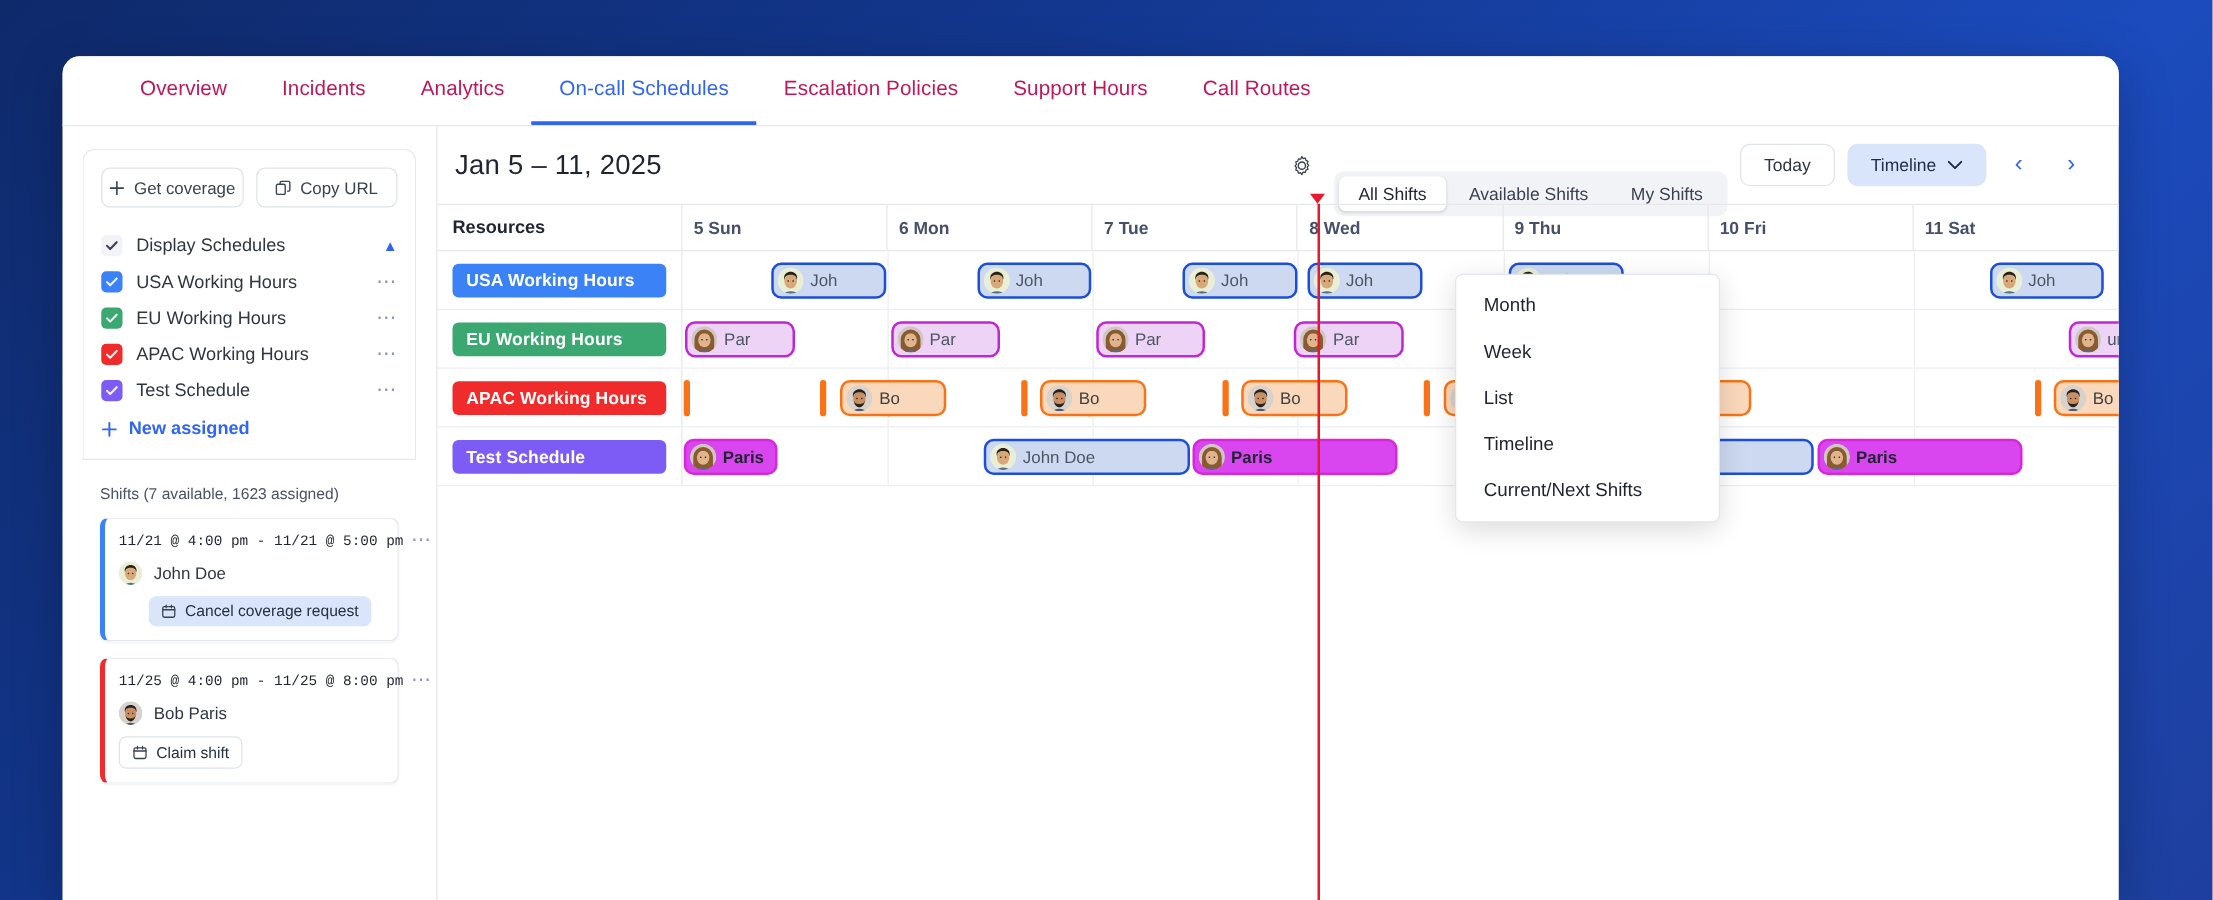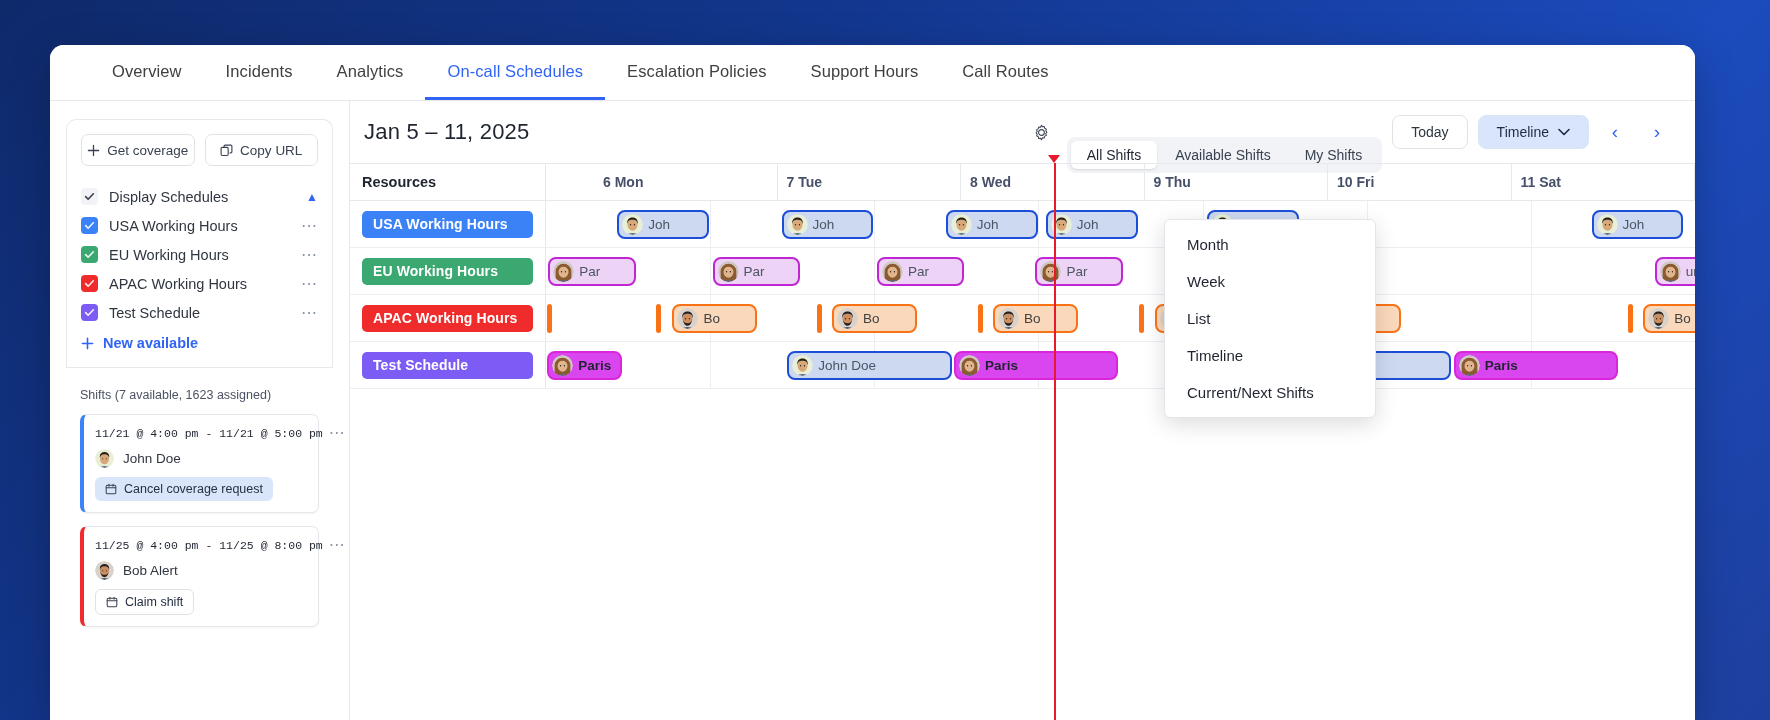--- a/index.html
+++ b/index.html
@@ -26,21 +26,21 @@
     display: flex;
     align-items: stretch;
     padding: 0 22px 0 40px;
     border-bottom: 1px solid #e6e8ec;
     background: #fff;
   }
   .tab {
     display: flex; align-items: center;
     padding: 0 22px;
     font-size: 16.5px;
-    color: #404040;
+    color: #be185d;
     letter-spacing: .1px;
     cursor: pointer;
     border-bottom: 3px solid transparent;
     white-space: nowrap;
   }
   .tab.active { color: #3064f5; border-bottom-color: #3064f5; font-weight: 500; }
 
   
   .body-area { display: flex; height: 619px; }
 
@@ -110,21 +110,21 @@
     font-family: "Liberation Mono", monospace;
     font-size: 11.5px; color: #1f2430; flex: 1; white-space: nowrap;
   }
   .shift-person { display: flex; align-items: center; gap: 9px; margin-top: 8px; font-size: 13.5px; color: #2f3640; }
   .shift-action {
     margin-top: 9px;
     display: inline-flex; align-items: center; gap: 7px;
     padding: 5px 10px; border-radius: 6px;
     font-size: 12.5px; color: #263040; cursor: pointer;
   }
-  .shift-action.filled { background: #d9e5fb; }
+  .shift-action.filled { background: #d9e5fb; margin-left: 24px; }
   .shift-action.outline { border: 1px solid #dfe3e8; background: #fff; }
   .shift-action svg { width: 12px; height: 12px; }
 
   .av { border-radius: 50%; flex-shrink: 0; display:block; }
 
   
   .cal { flex: 1; display: flex; flex-direction: column; position: relative; }
   .cal-toolbar {
     height: 62px; display: flex; align-items: center;
     padding: 0 22px 0 14px; gap: 10px;
@@ -150,21 +150,21 @@
     background: #d9e5fb; border-color: #d9e5fb; color: #1f2a44;
     gap: 9px; font-weight: 500;
   }
   .nav-arrow {
     width: 32px; height: 32px; display: flex; align-items: center; justify-content: center;
     color: #3064f5; cursor: pointer; font-size: 19px;
   }
 
   .grid-head {
     display: flex; height: 38px;
-    border-top: 1px solid #e6e8ec; border-bottom: 1px solid #e6e8ec; gap: 48px;
+    border-top: 1px solid #e6e8ec; border-bottom: 1px solid #e6e8ec;
   }
   .res-col { width: 196px; flex-shrink: 0; border-right: 1px solid #e6e8ec; display: flex; align-items: center; padding-left: 12px; }
   .res-col-h { font-size: 14.5px; font-weight: 700; color: #1f2430; }
   .day-cell {
     flex: 1; border-right: 1px solid #e6e8ec;
     display: flex; align-items: center; padding-left: 9px;
     font-size: 14px; color: #46506a; font-weight: 600;
   }
 
   .row {
@@ -308,21 +308,21 @@
               </span>
               <span class="lbl">Test Schedule</span>
               <span class="dots">⋯</span>
             </div>
           </div>
 
         <div class="new-sched">
           <svg width="13" height="13" viewBox="0 0 14 14">
             <path d="M7 1.5v11M1.5 7h11" stroke="#3064f5" stroke-width="1.7" fill="none" stroke-linecap="round"></path>
           </svg>
-          <span>New available</span>
+          <span>New assigned</span>
         </div>
       </div>
 
       <div class="shifts-sec">
         <div class="shifts-title">Shifts (7 available, 1623 assigned)</div>
         <div id="shift-cards">
             <div class="shift-card blue"><div class="shift-head">
                 <span class="shift-time">11/21 @ 4:00 pm - 11/21 @ 5:00 pm</span>
                 <span class="dots">⋯</span>
               </div><div class="shift-person">
@@ -362,21 +362,21 @@
                   <g clip-path="url(#cbob19)">
                     <rect width="40" height="40" fill="#d8d2cc"></rect>
                     <path d="M20 36c-7 0-13 4-13 9v3h26v-3c0-5-6-9-13-9z" fill="#4a5a70"></path>
                     <ellipse cx="20" cy="21" rx="9.5" ry="11" fill="#c98f63"></ellipse>
                     <path d="M10 16c0-6 4.5-9.5 10-9.5S30 10 30 16c0 1-.5 2-1 2.5.5-5-3.5-7.5-9-7.5s-9.5 2.5-9 7.5c-.5-.5-1-1.5-1-2.5z" fill="#2a211c"></path>
                     <path d="M11.5 22c0 7 4 12 8.5 12s8.5-5 8.5-12c0 5-3.5 7-8.5 7s-8.5-2-8.5-7z" fill="#2a211c"></path>
                     <circle cx="16.3" cy="20.5" r="1.25" fill="#2b2018"></circle>
                     <circle cx="23.7" cy="20.5" r="1.25" fill="#2b2018"></circle>
                   </g>
                 </svg>
-                <span>Bob Alert</span>
+                <span>Bob Paris</span>
               </div><div class="shift-action outline">
                 <svg viewBox="0 0 14 14">
                   <rect x="1.4" y="2.6" width="11.2" height="10" rx="1.6" stroke="#3a4250" stroke-width="1.2" fill="none"></rect>
                   <path d="M1.4 5.6h11.2M4.6 1.4v2.4M9.4 1.4v2.4" stroke="#3a4250" stroke-width="1.2" stroke-linecap="round"></path>
                 </svg>
                 <span>Claim shift</span>
               </div></div>
           </div>
       </div>
     </div>
@@ -410,20 +410,21 @@
 
         <div class="nav-arrow">‹</div>
         <div class="nav-arrow">›</div>
       </div>
 
       <div class="grid-head">
         <div class="res-col">
           <span class="res-col-h">Resources</span>
         </div>
         <div id="day-headers" style="flex:1; display:flex;">
+            <div class="day-cell">5 Sun</div>
             <div class="day-cell">6 Mon</div>
             <div class="day-cell">7 Tue</div>
             <div class="day-cell">8 Wed</div>
             <div class="day-cell">9 Thu</div>
             <div class="day-cell">10 Fri</div>
             <div class="day-cell">11 Sat</div>
           </div>
       </div>
 
       <div id="cal-rows">

